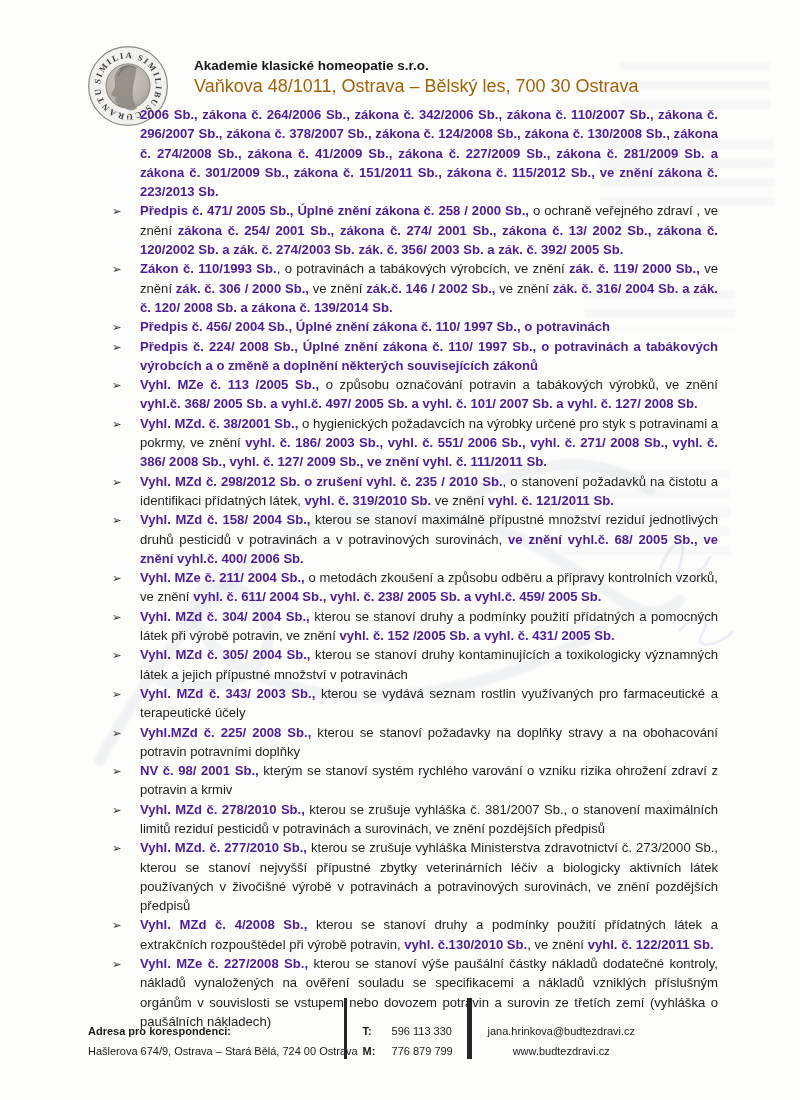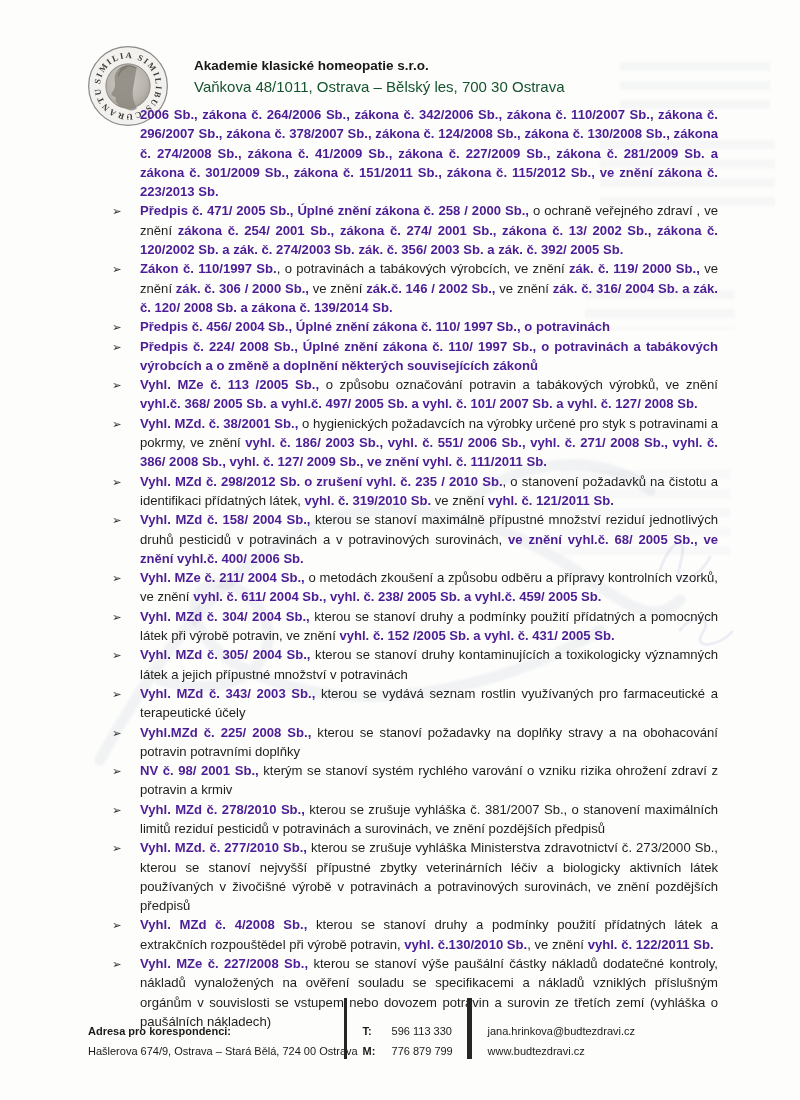--- a/index.html
+++ b/index.html
@@ -8,21 +8,21 @@
     background:#fdfdfc;
     font-family:"Liberation Sans", sans-serif;
     color:#1c1c1c;
   }
   .page{position:absolute;inset:0;}
   
   .header{position:absolute;left:87px;top:45px;display:flex;align-items:flex-start;}
   .seal{width:82px;height:82px;flex:0 0 auto;}
   .head-text{margin-left:25px;padding-top:10px;}
   .company{font-weight:bold;font-size:13.5px;color:#181818;line-height:21px;}
-  .addr{font-size:15px;color:#14532d;line-height:21px;}
+  .addr{font-size:18px;color:#a16207;line-height:21px;}
   
   .list{
     position:absolute;left:112px;top:105px;width:606px;
     font-size:13.1px;line-height:19.3px;color:#1e1e1e;
     text-align:justify;
   }
   .item{position:relative;padding-left:28px;}
   .item .bullet{
     position:absolute;left:0;top:1px;font-size:11.5px;color:#2a2a2a;
   }
@@ -32,21 +32,21 @@
     position:absolute;left:88px;top:998px;width:694px;
     display:flex;align-items:stretch;font-size:11px;color:#1a1a1a;
   }
   .fcol{display:flex;flex-direction:column;justify-content:center;margin-top:23px;}
   .fline{line-height:20px;white-space:nowrap;}
   .fcol-address{width:256px;}
   .fcol-address .fline1{font-weight:bold;}
   .fdiv{width:2.5px;background:#262626;margin:0 0 2px 0;}
   .fcol-phone{width:104px;padding-left:16px;}
   .fcol-reg{width:112px;padding-left:16px;}
-  .fcol-web{padding-left:16px;}
+  .fcol-web{padding-left:16px;text-align:center;}
   .flabel{font-weight:bold;display:inline-block;min-width:26px;}
   .fval{display:inline-block;}
   
   .artifact{position:absolute;pointer-events:none;}
   .bleed{
     background:repeating-linear-gradient(
       180deg,
       rgba(125,135,150,0.10) 0 9px,
       rgba(125,135,150,0.0) 9px 19px);
     filter:blur(1.2px);
@@ -96,21 +96,21 @@
     </svg>
     <div class="head-text">
       <div class="company">Akademie klasické homeopatie s.r.o.</div>
       <div class="addr">Vaňkova 48/1011, Ostrava – Bělský les, 700 30 Ostrava</div>
     </div>
   </div>
 
   <div class="list">
       <div class="item"><b>2006 Sb., zákona č. 264/2006 Sb., zákona č. 342/2006 Sb., zákona č. 110/2007 Sb., zákona č. 296/2007 Sb., zákona č. 378/2007 Sb., zákona č. 124/2008 Sb., zákona č. 130/2008 Sb., zákona č. 274/2008 Sb., zákona č. 41/2009 Sb., zákona č. 227/2009 Sb., zákona č. 281/2009 Sb. a zákona č. 301/2009 Sb., zákona č. 151/2011 Sb., zákona č. 115/2012 Sb., ve znění zákona č. 223/2013 Sb.</b></div>
       <div class="item"><span class="bullet">➢</span><b>Předpis č. 471/ 2005 Sb., Úplné znění zákona č. 258 / 2000 Sb., </b><span>o ochraně veřejného zdraví , ve znění </span><b>zákona č. 254/ 2001 Sb., zákona č. 274/ 2001 Sb., zákona č. 13/ 2002 Sb., zákona č. 120/2002 Sb. a zák. č. 274/2003 Sb.  zák. č. 356/ 2003 Sb. a zák. č. 392/ 2005 Sb.</b></div>
-      <div class="item"><span class="bullet">➢</span><b>Zákon č. 110/1997 Sb.</b><span>, o potravinách a tabákových výrobcích, ve znění </span><b>zák. č. 119/ 2000 Sb., </b><span>ve znění </span><b>zák. č. 306 / 2000 Sb., </b><span>ve znění </span><b>zák.č. 146 / 2002 Sb., </b><span>ve znění </span><b>zák. č. 316/ 2004 Sb. a zák. č. 120/ 2008 Sb. a zákona č. 139/2014 Sb.</b></div>
+      <div class="item"><span class="bullet">➢</span><b>Zákon č. 110/1993 Sb.</b><span>, o potravinách a tabákových výrobcích, ve znění </span><b>zák. č. 119/ 2000 Sb., </b><span>ve znění </span><b>zák. č. 306 / 2000 Sb., </b><span>ve znění </span><b>zák.č. 146 / 2002 Sb., </b><span>ve znění </span><b>zák. č. 316/ 2004 Sb. a zák. č. 120/ 2008 Sb. a zákona č. 139/2014 Sb.</b></div>
       <div class="item"><span class="bullet">➢</span><b>Předpis č. 456/ 2004 Sb., Úplné znění zákona č. 110/ 1997 Sb., o potravinách</b></div>
       <div class="item"><span class="bullet">➢</span><b>Předpis č. 224/ 2008 Sb., Úplné znění zákona č. 110/ 1997 Sb., o potravinách a tabákových výrobcích a o změně a doplnění některých souvisejících zákonů</b></div>
       <div class="item"><span class="bullet">➢</span><b>Vyhl. MZe č. 113 /2005 Sb., </b><span>o způsobu označování potravin a tabákových výrobků, ve znění </span><b>vyhl.č. 368/ 2005 Sb. a vyhl.č. 497/ 2005 Sb. a vyhl. č. 101/ 2007 Sb. a vyhl. č. 127/ 2008 Sb.</b></div>
       <div class="item"><span class="bullet">➢</span><b>Vyhl. MZd. č. 38/2001 Sb., </b><span>o hygienických požadavcích na výrobky určené pro styk s potravinami a pokrmy, ve znění </span><b>vyhl. č. 186/ 2003 Sb., vyhl. č. 551/ 2006 Sb., vyhl. č. 271/ 2008 Sb., vyhl. č. 386/ 2008 Sb., vyhl. č. 127/ 2009 Sb., ve znění vyhl. č. 111/2011 Sb.</b></div>
       <div class="item"><span class="bullet">➢</span><b>Vyhl. MZd č. 298/2012 Sb. o zrušení vyhl. č. 235 / 2010 Sb.</b><span>, o stanovení požadavků na čistotu a identifikaci přídatných látek, </span><b>vyhl. č.  319/2010 Sb. </b><span>ve znění </span><b>vyhl. č. 121/2011 Sb.</b></div>
       <div class="item"><span class="bullet">➢</span><b>Vyhl. MZd č. 158/ 2004 Sb., </b><span>kterou se stanoví maximálně přípustné množství reziduí jednotlivých druhů pesticidů v potravinách a v potravinových surovinách, </span><b>ve znění vyhl.č. 68/ 2005 Sb., ve znění vyhl.č. 400/ 2006 Sb.</b></div>
       <div class="item"><span class="bullet">➢</span><b>Vyhl. MZe č. 211/ 2004 Sb., </b><span>o metodách zkoušení a způsobu odběru a přípravy kontrolních vzorků, ve znění </span><b>vyhl. č. 611/ 2004 Sb., vyhl. č. 238/ 2005 Sb. a vyhl.č. 459/ 2005 Sb.</b></div>
       <div class="item"><span class="bullet">➢</span><b>Vyhl. MZd č. 304/ 2004 Sb., </b><span>kterou se stanoví druhy a podmínky použití přídatných a pomocných látek při výrobě potravin, ve znění </span><b>vyhl. č. 152 /2005 Sb. a vyhl. č. 431/ 2005 Sb.</b></div>
       <div class="item"><span class="bullet">➢</span><b>Vyhl. MZd č. 305/ 2004 Sb., </b><span>kterou se stanoví druhy kontaminujících a toxikologicky významných látek a jejich přípustné množství v potravinách</span></div>
       <div class="item"><span class="bullet">➢</span><b>Vyhl. MZd č. 343/ 2003 Sb., </b><span>kterou se vydává seznam rostlin využívaných pro farmaceutické a terapeutické účely</span></div>

